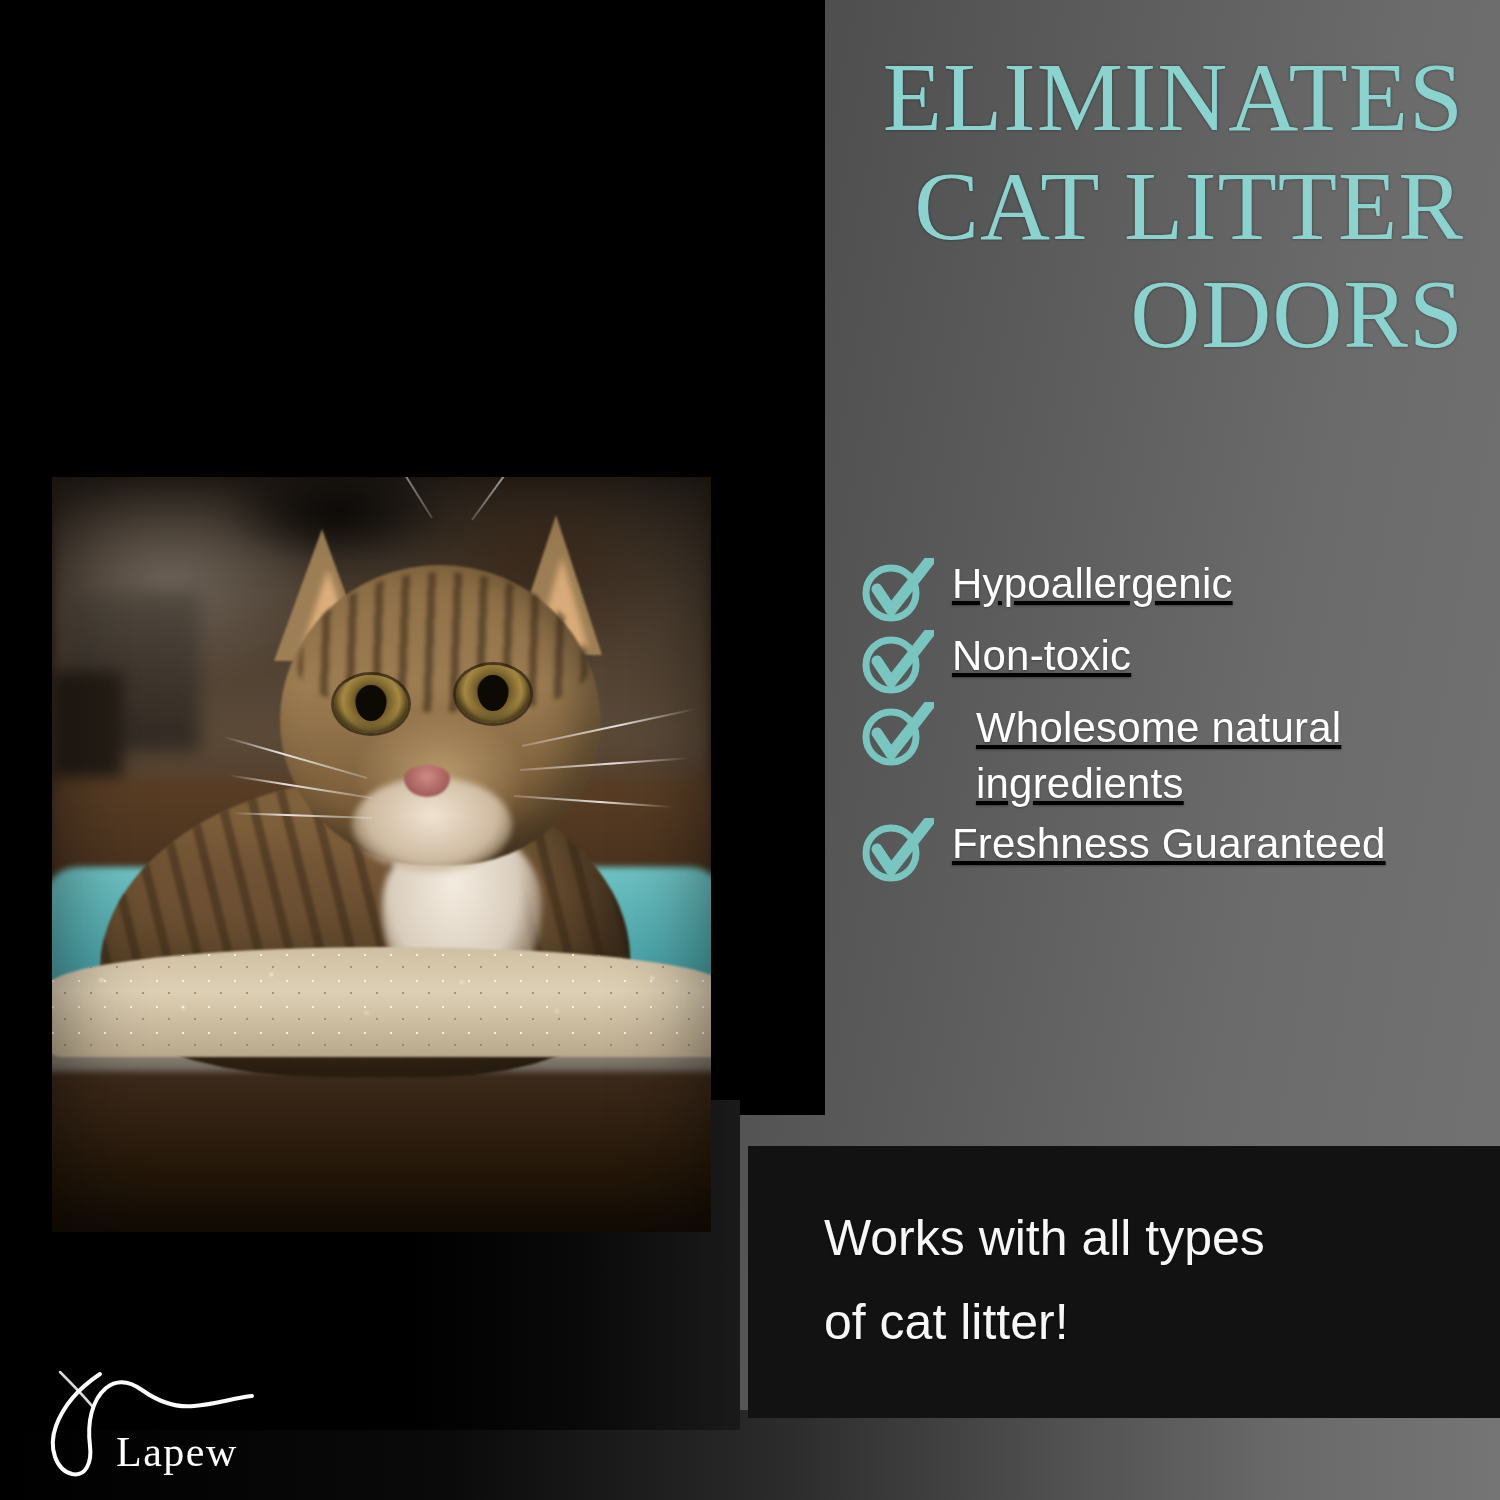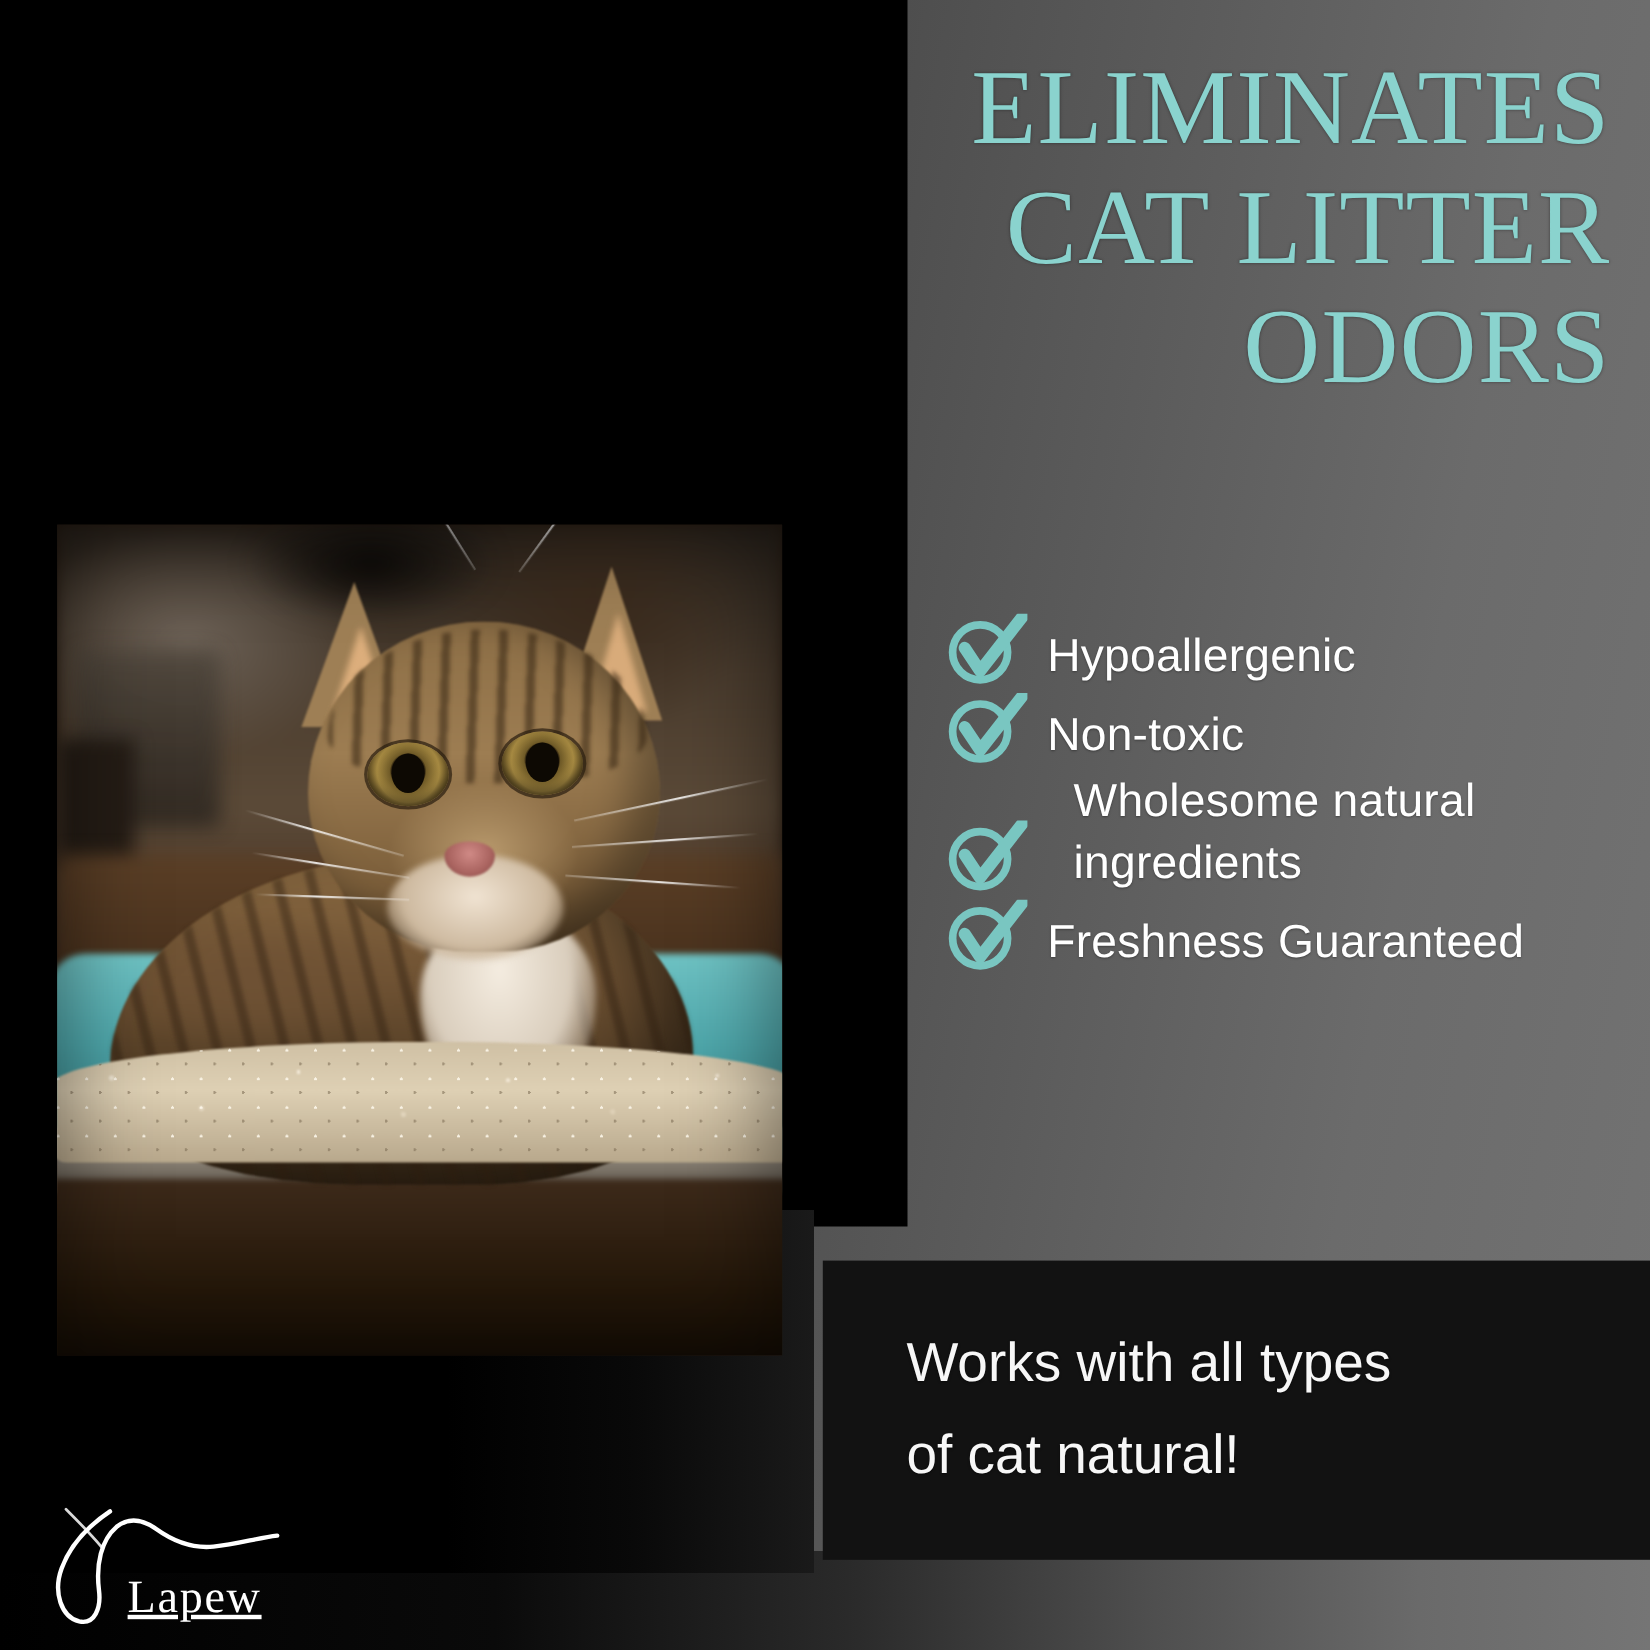--- a/index.html
+++ b/index.html
@@ -278,22 +278,23 @@
 
   
   .features {
     position: absolute;
     left: 860px;
     top: 556px;
     width: 620px;
   }
   .feature-row {
     display: flex;
-    align-items: flex-end;
+    align-items: flex-start;
     margin-bottom: 4px;
+    text-decoration: underline;
   }
   .check-icon {
     flex: 0 0 auto;
     width: 74px;
     height: 66px;
     margin-right: 18px;
     margin-top: 2px;
   }
   .feature-label {
     color: #ffffff;
@@ -333,21 +334,20 @@
     height: 120px;
   }
   .logo-word {
     position: absolute;
     left: 86px;
     top: 58px;
     color: #ffffff;
     font-family: "Liberation Serif", "DejaVu Serif", serif;
     font-size: 42px;
     letter-spacing: 1.5px;
-    text-decoration: underline;
   }
 </style>
 </head>
 <body>
 
 <div id="ad">
 
   <div class="bg-gray"></div>
   <div class="bg-black-panel"></div>
   <div class="bg-bottom-strip"></div>
@@ -439,21 +439,21 @@
           <path d="M17 31 L31 52 L70 2" fill="none" stroke="#79c6c1" stroke-width="11" stroke-linecap="round" stroke-linejoin="round"></path>
         </svg>
       </span>
       <span class="feature-label">Freshness Guaranteed</span>
     </div>
 
   </div>
 
   <div class="callout">
     <div class="callout-text">Works with all types
-of cat natural!</div>
+of cat litter!</div>
   </div>
 
   <div class="logo">
     <svg width="300" height="120" viewBox="0 0 300 120" aria-hidden="true">
       <path d="M70 4 C52 16, 34 34, 26 56 C18 78, 26 100, 42 104 C56 107, 62 92, 60 76 C57 52, 62 30, 76 18 C86 10, 98 10, 112 20 C126 30, 144 38, 164 36 C186 34, 204 28, 222 26" fill="none" stroke="#ffffff" stroke-width="4" stroke-linecap="round"></path>
       <path d="M30 2 C40 12, 52 24, 62 36" fill="none" stroke="#ffffff" stroke-width="2.5" stroke-linecap="round" opacity=".85"></path>
     </svg>
     <span class="logo-word">Lapew</span>
   </div>
 

